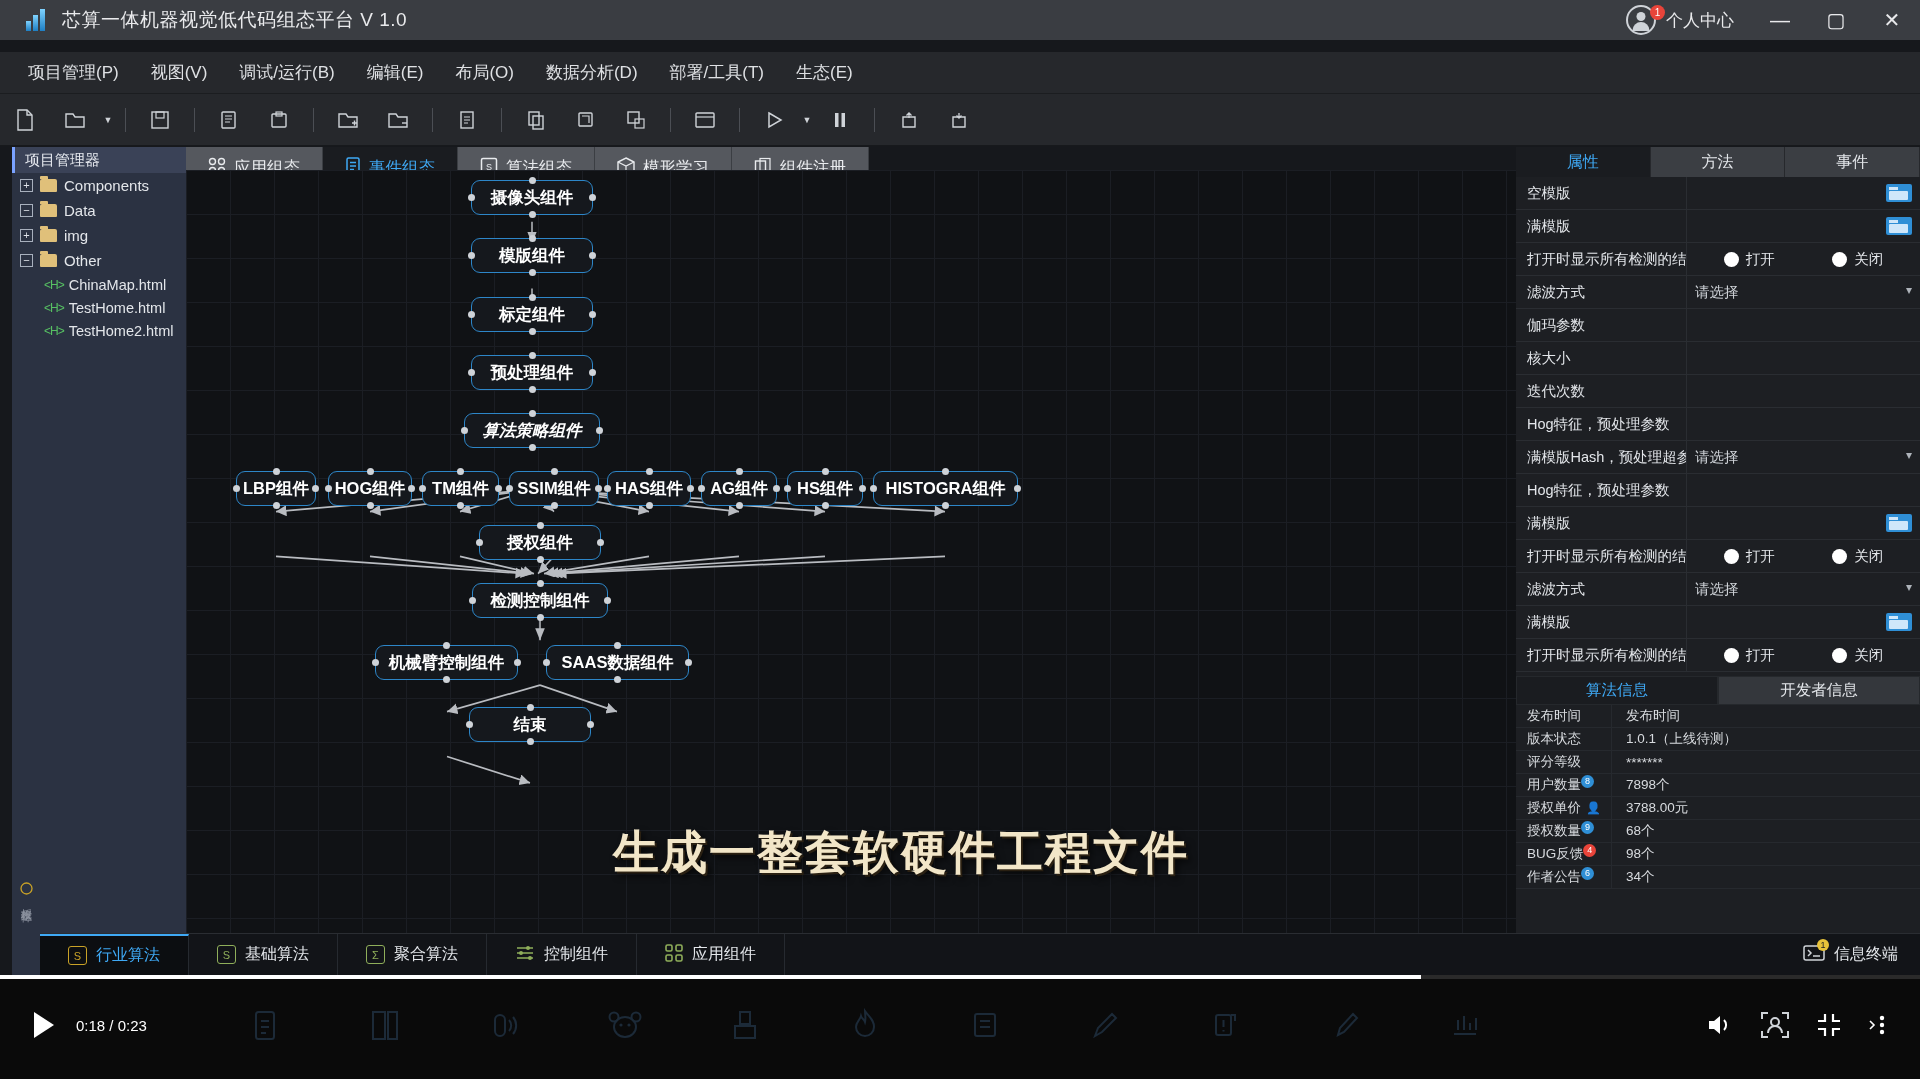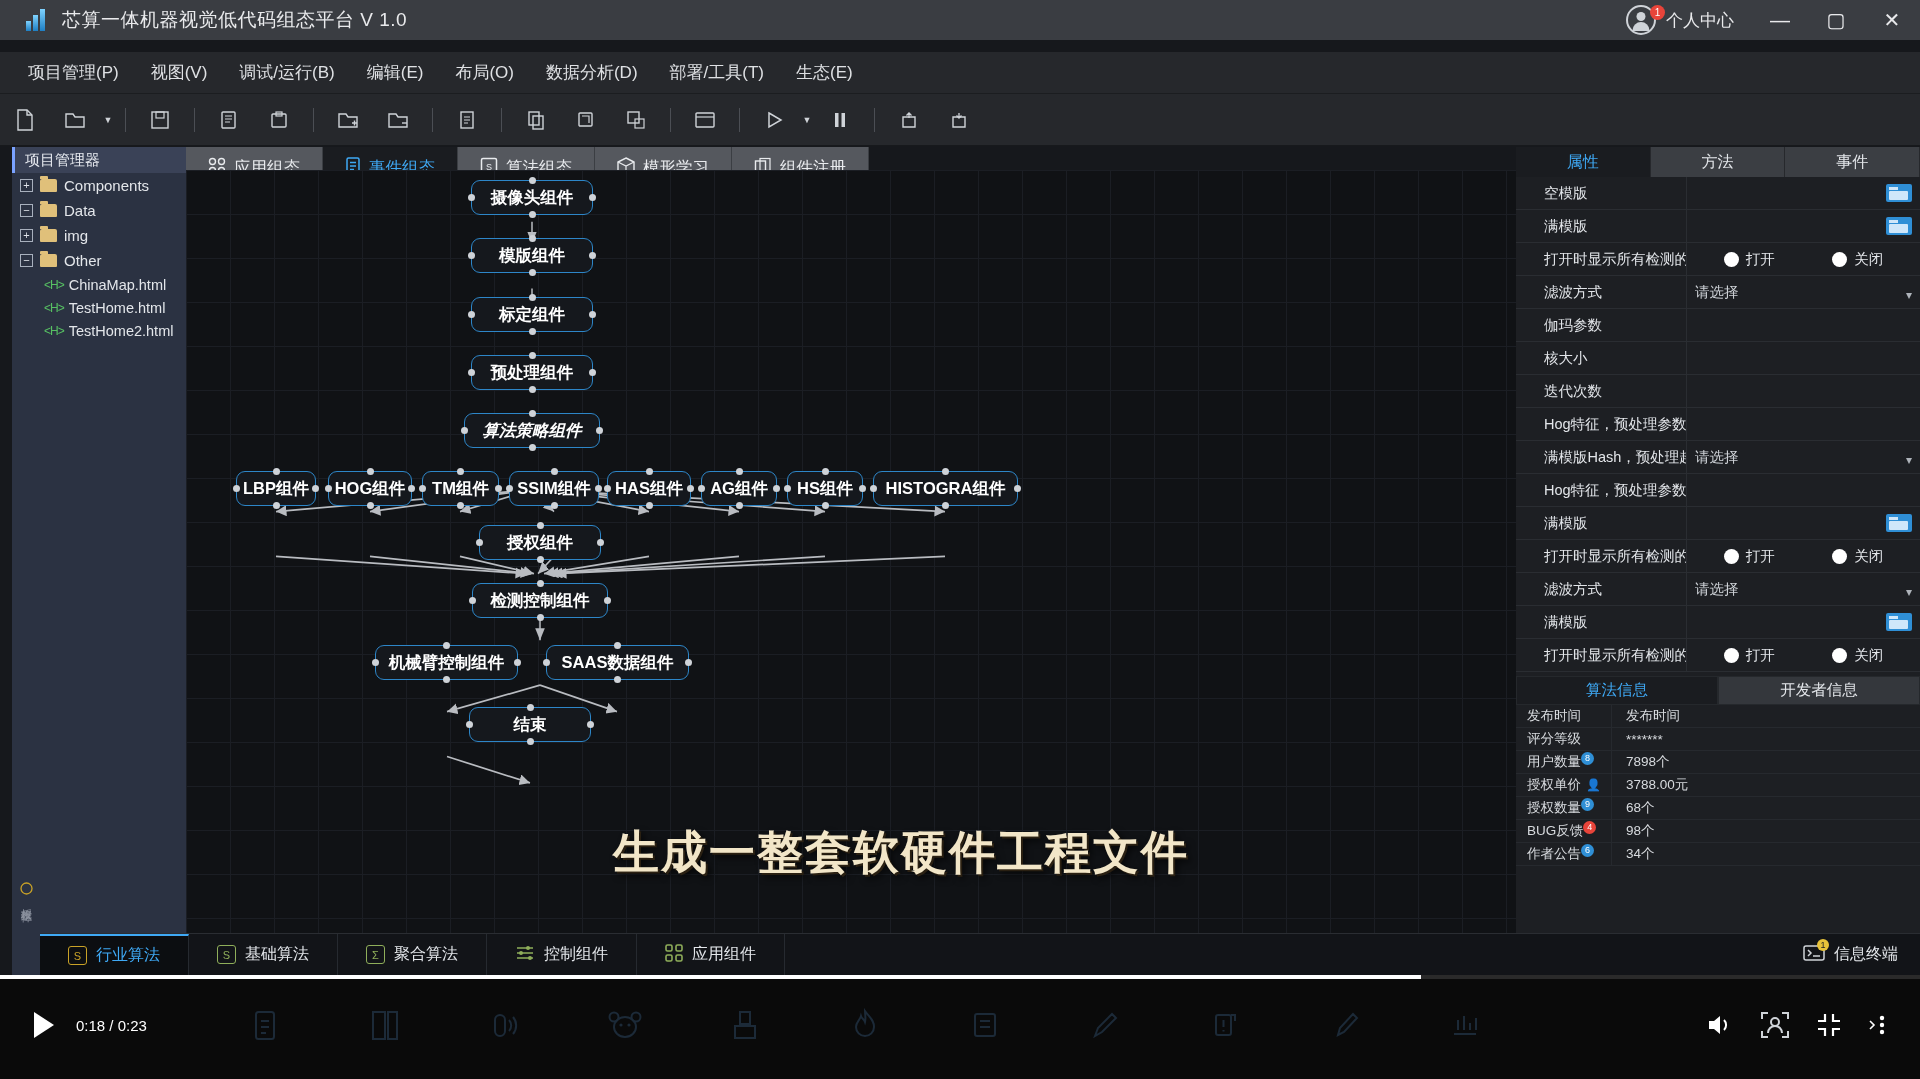--- a/index.html
+++ b/index.html
@@ -79,30 +79,30 @@
   .overlay-text { position:absolute; left:612px; top:822px; font-size:46px; font-weight:bold;
      color:#f2e6c8; text-shadow:2px 2px 0 #2a2012, 4px 4px 7px rgba(0,0,0,.8); letter-spacing:2px;}
 
   
   .rpanel { position:absolute; right:0; top:147px; width:404px; bottom:0; background:#1d1f23; }
   .rtabs { display:flex; height:30px; }
   .rtab { flex:1; display:flex; align-items:center; justify-content:center; font-size:16px; color:#e3e6ea;
      background:#3b3e43; border-right:1px solid #26282c; }
   .rtab.active { background:#1a1c20; color:#3fa9f5; }
   .prow { display:flex; height:33px; align-items:center; border-bottom:1px solid #2a2d32; }
-  .pk { width:170px; padding-left:28px; color:#e3e6ea; font-size:14.5px; white-space:nowrap; overflow:hidden; }
+  .pk { width:170px; padding-left:11px; color:#e3e6ea; font-size:14.5px; white-space:nowrap; overflow:hidden; }
   .pv { flex:1; display:flex; align-items:center; padding:0 8px; color:#cfd3d8; font-size:14.5px;
      border-left:1px solid #2a2d32; height:100%; }
   .pv.right{ justify-content:flex-end; }
   .folderbtn { width:26px; height:18px; background:#2f8fd6; border-radius:2px; position:relative; }
   .folderbtn::before{content:"";position:absolute;left:3px;top:3px;width:9px;height:3px;background:#cfe7fa;}
   .folderbtn::after{content:"";position:absolute;left:3px;top:7px;width:19px;height:9px;background:#cfe7fa;border-radius:1px;}
   .radio { display:flex; align-items:center; gap:7px; color:#e3e6ea; font-size:14.5px; }
   .radio .r { width:15px;height:15px;border-radius:50%;background:#fff; }
-  .sel-ctl { display:flex; align-items:flex-end; justify-content:space-between; width:100%; }
+  .sel-ctl { display:flex; align-items:flex-start; justify-content:space-between; width:100%; }
   .chev { color:#aeb3ba; font-size:12px; }
 
   
   .itabs { display:flex; height:29px; margin-top:4px; }
   .itab { flex:1; display:flex; align-items:center; justify-content:center; font-size:15.5px; color:#e3e6ea;
      background:#34373c; border:1px solid #25282c;}
   .itab.active { background:#1a1c20; color:#3fa9f5; }
   .irow { display:flex; height:23px; align-items:center; border-bottom:1px solid #26292e; }
   .ik { width:95px; padding-left:11px; color:#d7dade; font-size:13.5px; position:relative; white-space:nowrap;}
   .iv { flex:1; padding-left:14px; color:#d7dade; font-size:13.5px; border-left:1px solid #26292e; height:100%;
@@ -650,20 +650,24 @@
       <div class="itabs" id="itabs">
           <div class="itab active">算法信息</div>
           <div class="itab">开发者信息</div>
         </div>
       <div id="irows">
           <div class="irow">
             <div class="ik"><span>发布时间</span></div>
             <div class="iv">发布时间</div>
           </div>
           <div class="irow">
+            <div class="ik"><span>版本状态</span></div>
+            <div class="iv">1.0.1（上线待测）</div>
+          </div>
+          <div class="irow">
             <div class="ik"><span>评分等级</span></div>
             <div class="iv">*******</div>
           </div>
           <div class="irow">
             <div class="ik"><span>用户数量</span><span class="nbadge">8</span></div>
             <div class="iv">7898个</div>
           </div>
           <div class="irow">
             <div class="ik"><span>授权单价</span><span style="margin-left:5px;color:#d7dade;font-size:12px;">👤</span></div>
             <div class="iv">3788.00元</div>

